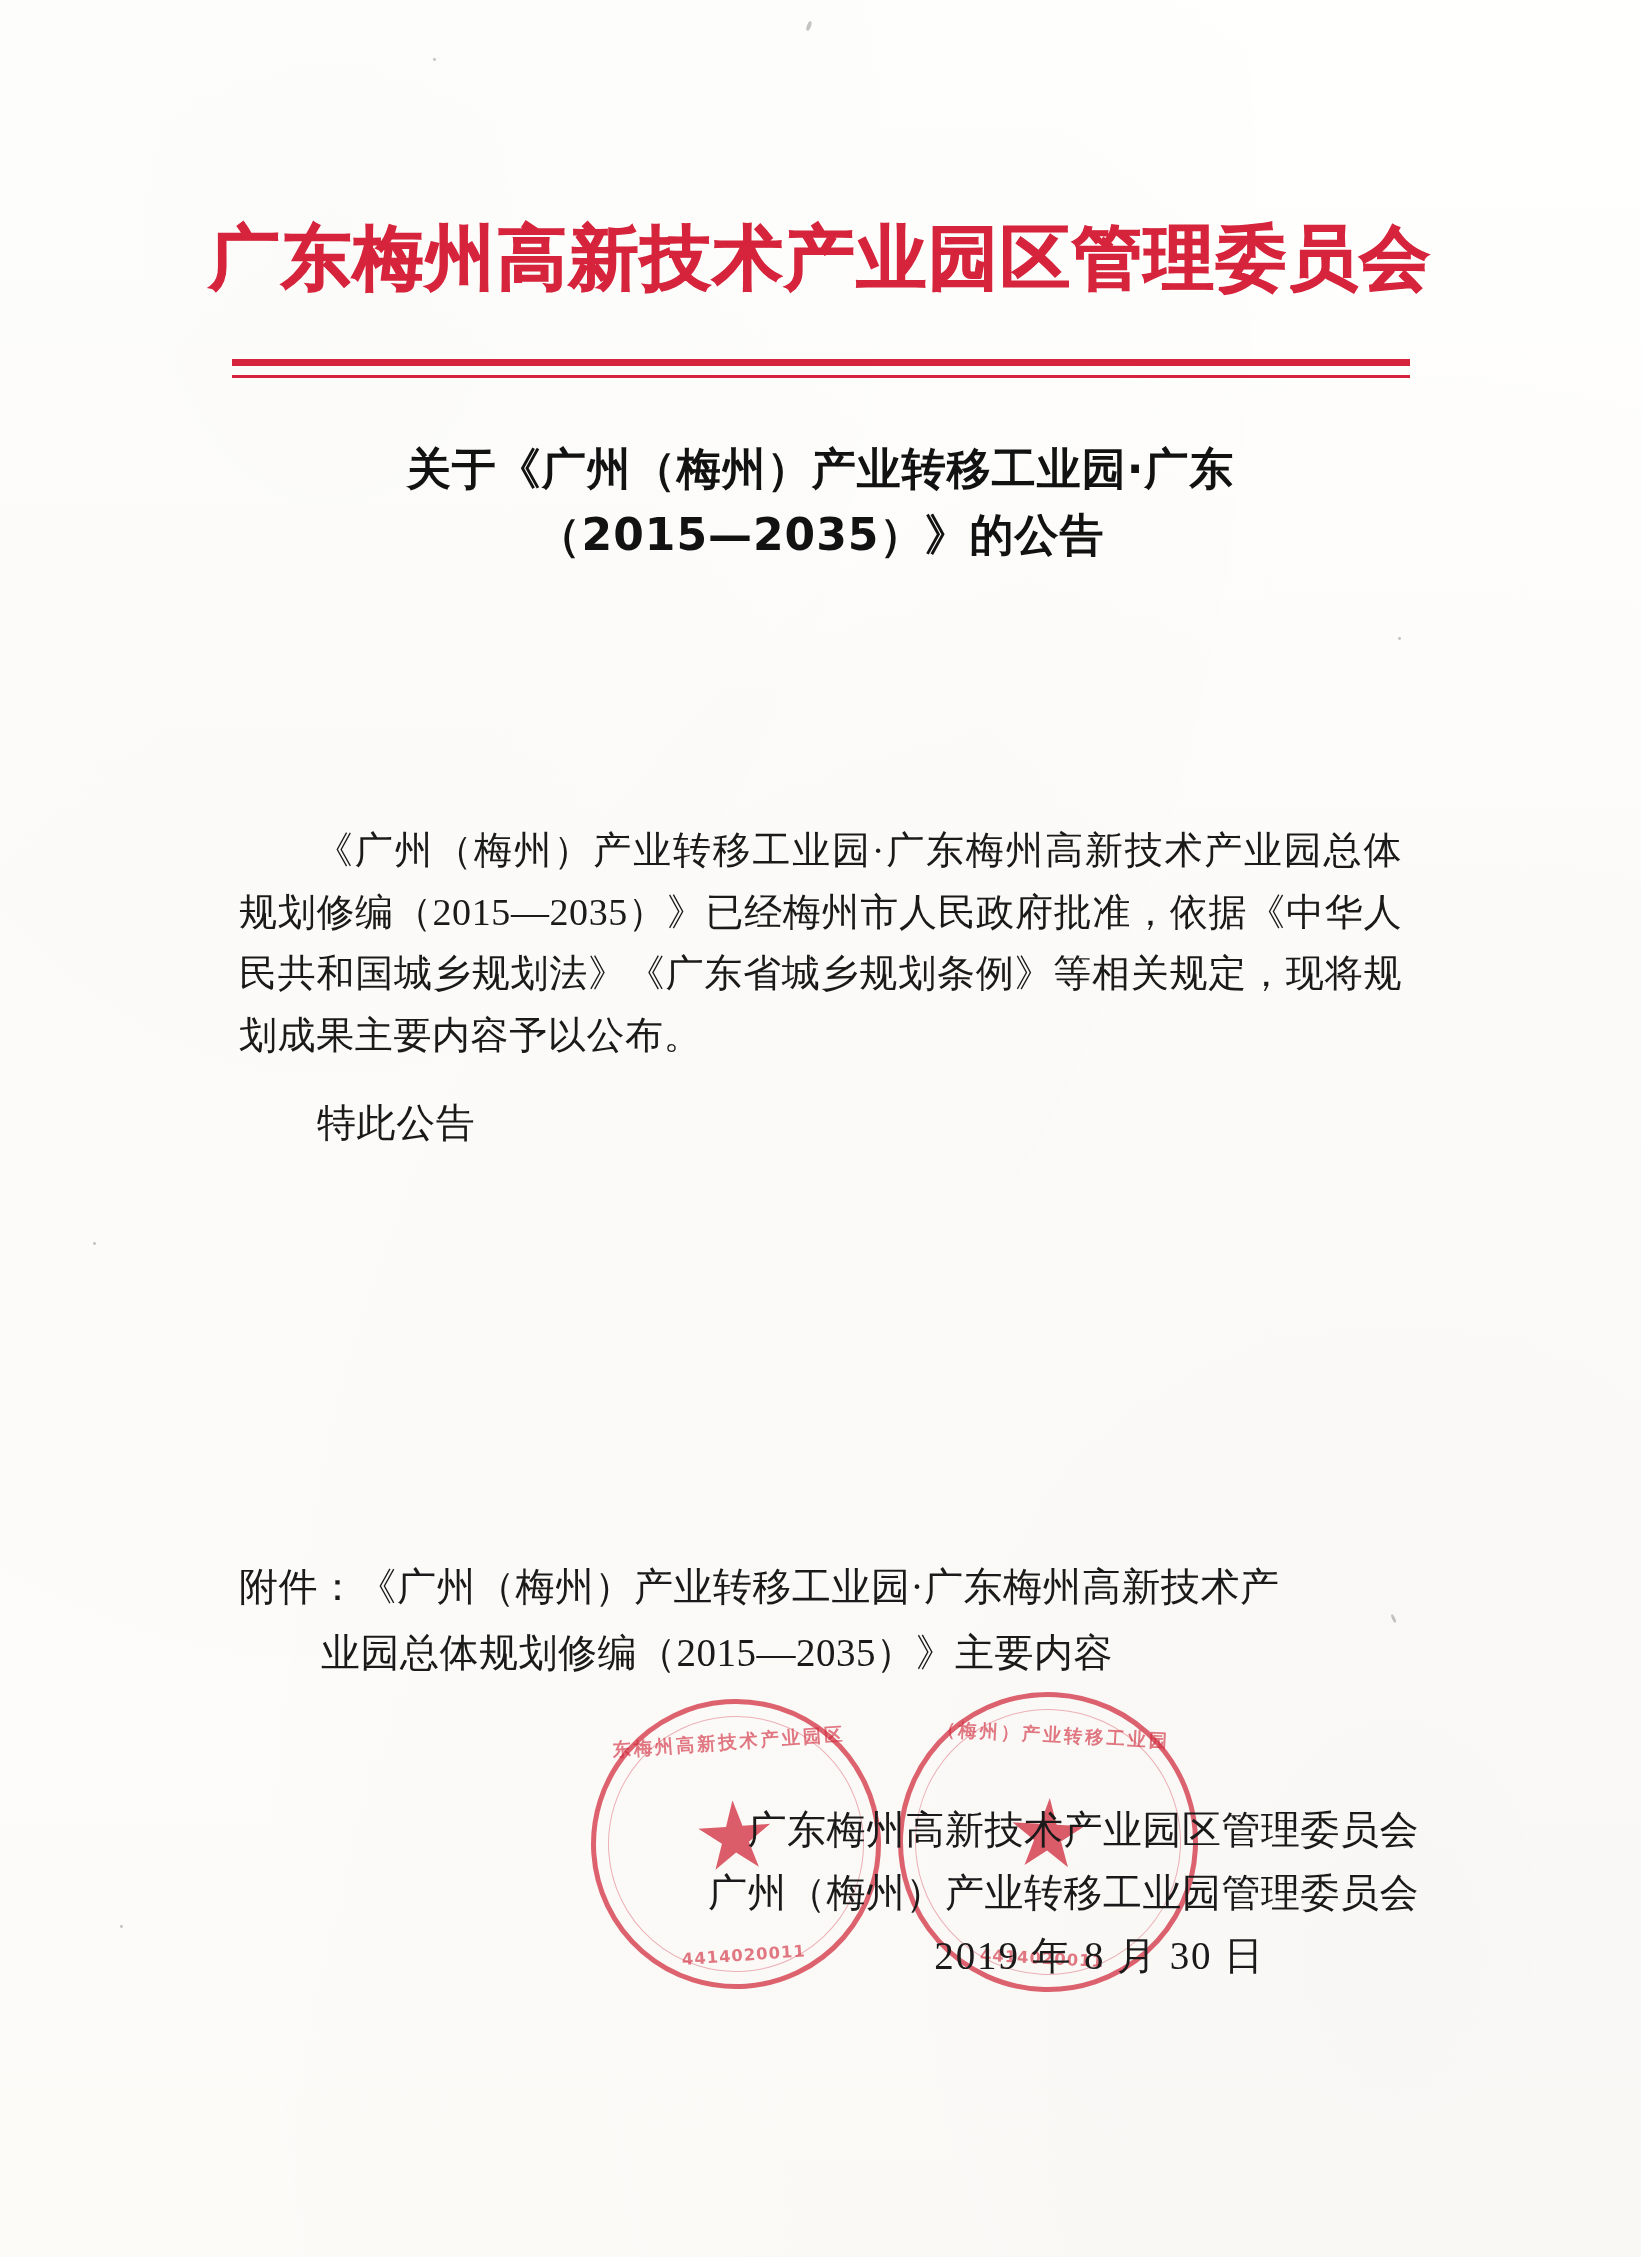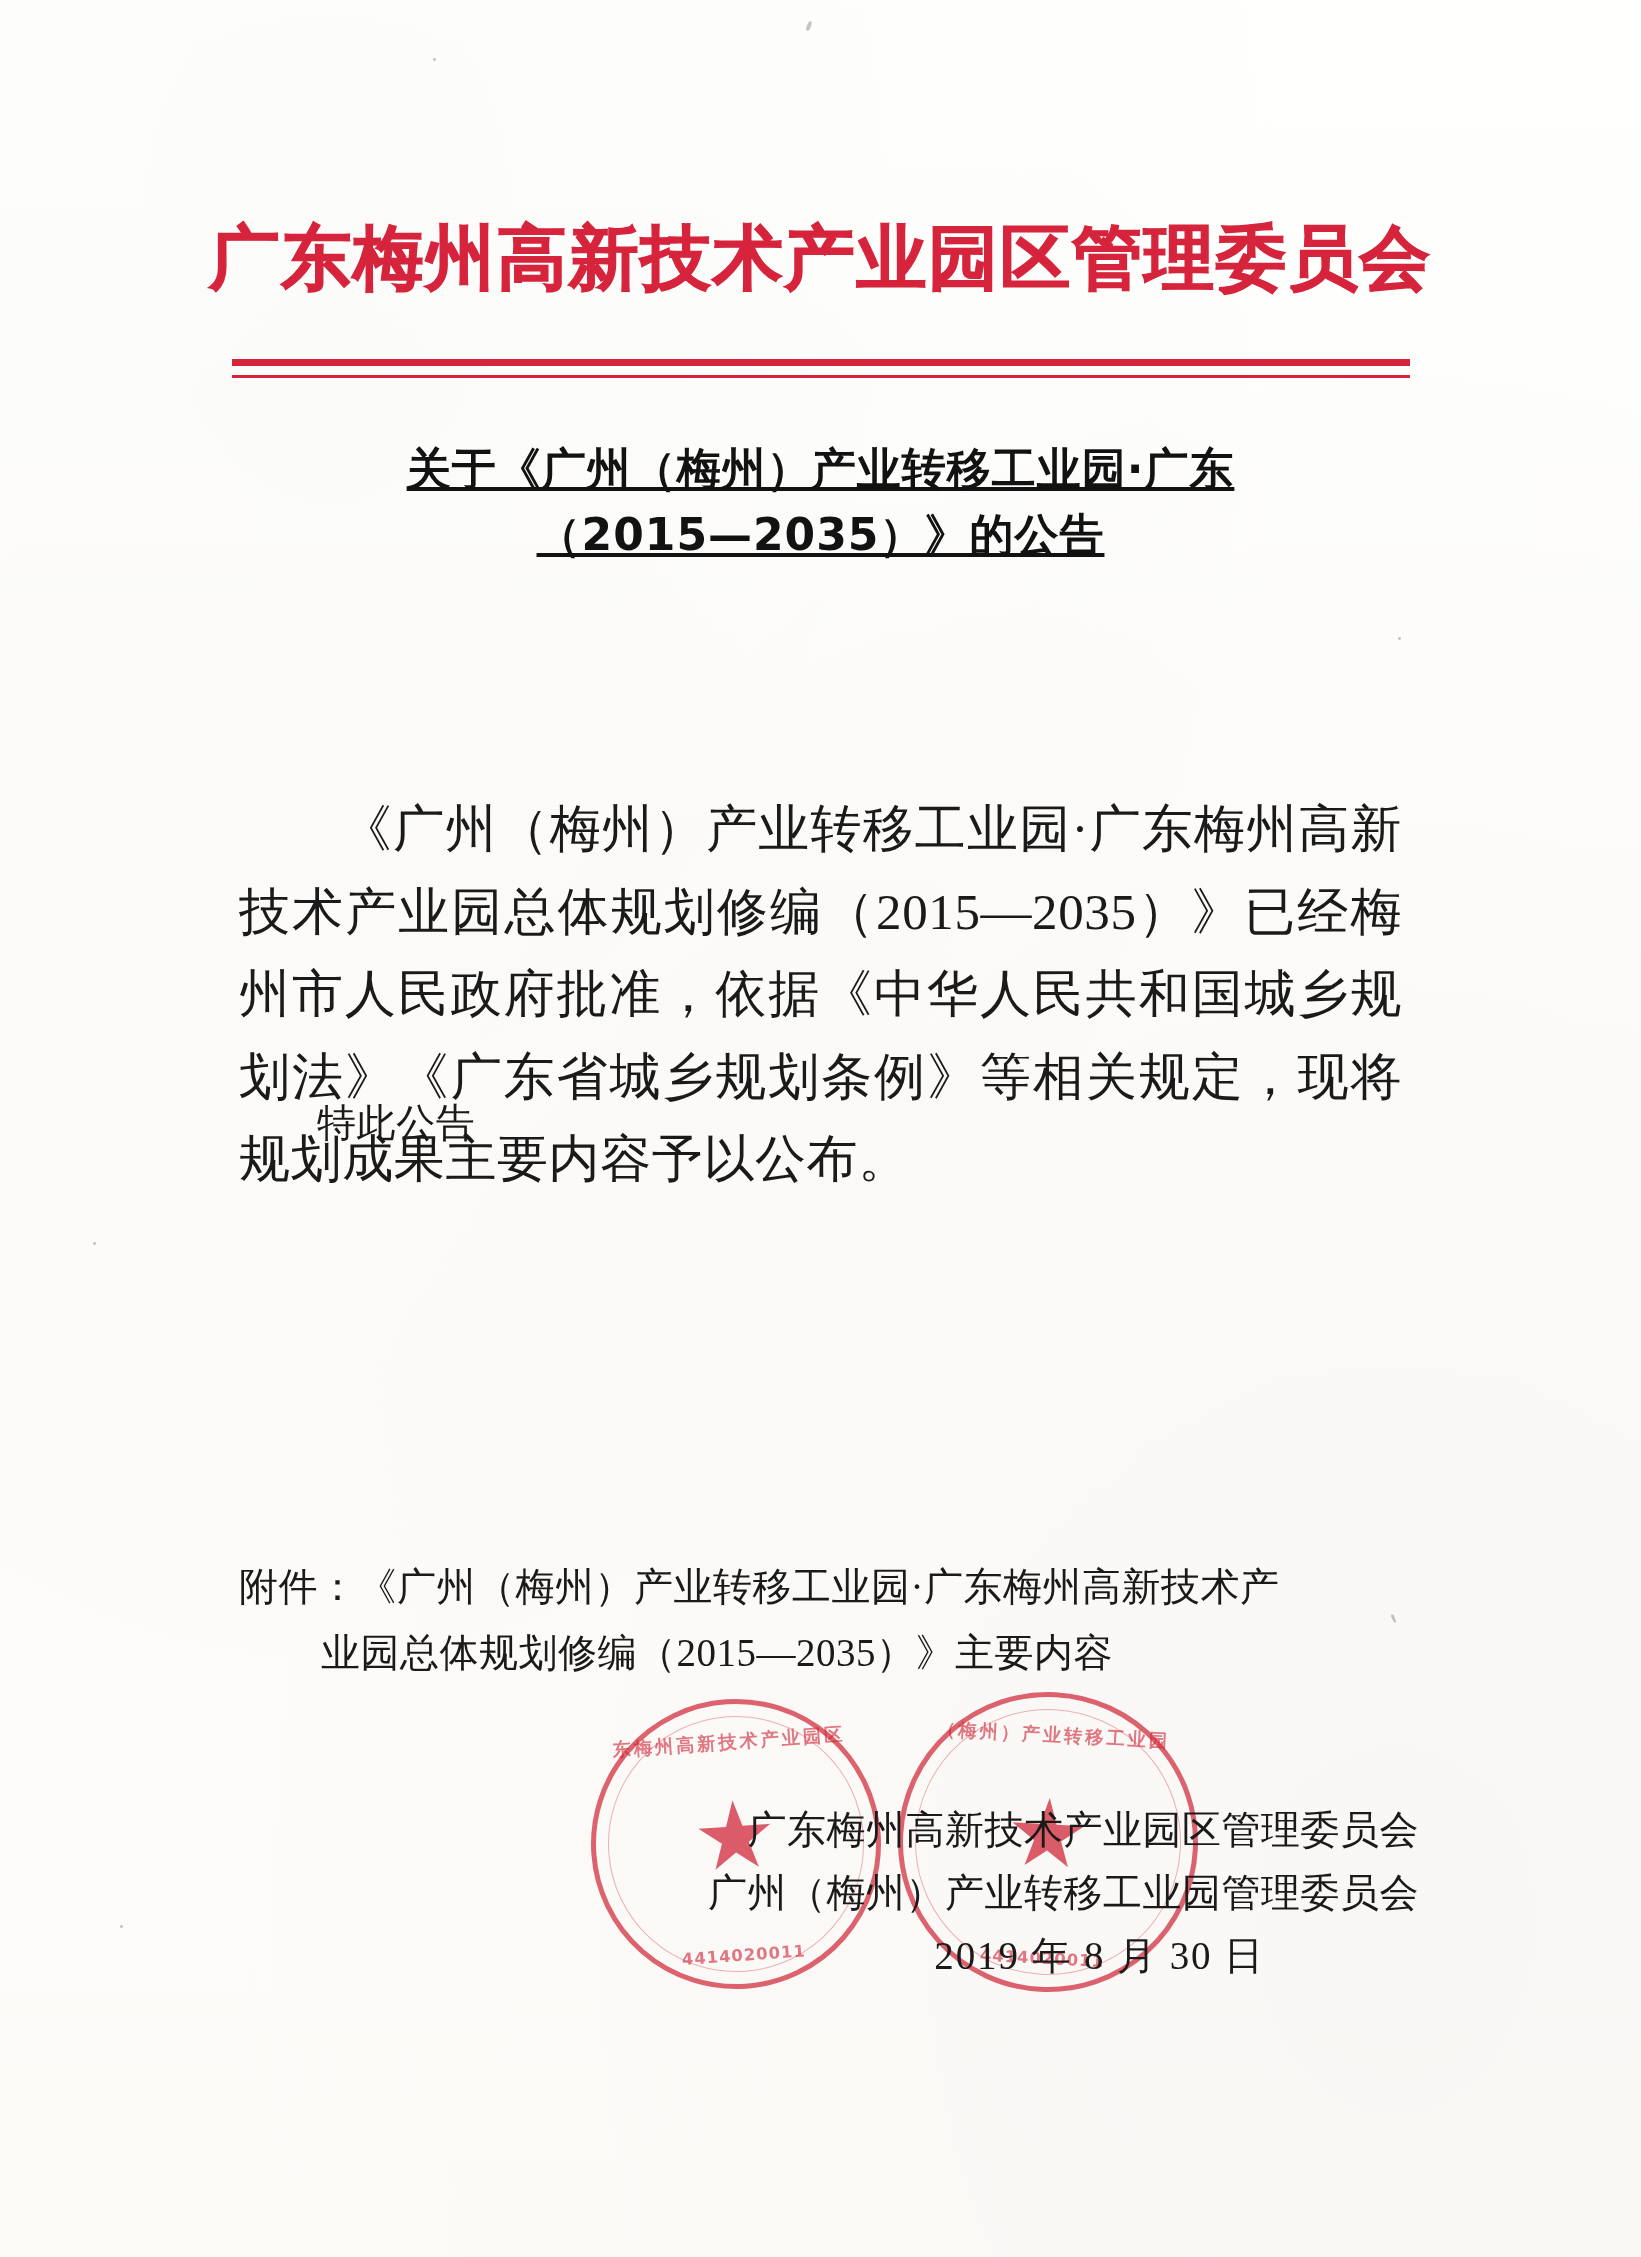--- a/index.html
+++ b/index.html
@@ -78,31 +78,30 @@
     text-align: center;
     color: #121212;
     font-family: "DejaVu Sans", "Liberation Sans", sans-serif;
     font-weight: 700;
     font-size: 44px;
     line-height: 1.5;
     letter-spacing: 1px;
   }
   .doc-title div {
     white-space: nowrap;
-    text-decoration: underline;
   }
 
   
   .body-block {
     position: absolute;
     left: 239px;
     width: 1163px;
-    top: 788px;
-    color: #1a1a1a;
-    font-size: 51px;
+    top: 820px;
+    color: #1a1a1a;
+    font-size: 38px;
     line-height: 1.62;
     letter-spacing: 0.6px;
     text-align: justify;
   }
   .body-block p {
     margin: 0 0 33px 0;
     text-indent: 2em;
   }
 
   .notice-line {

